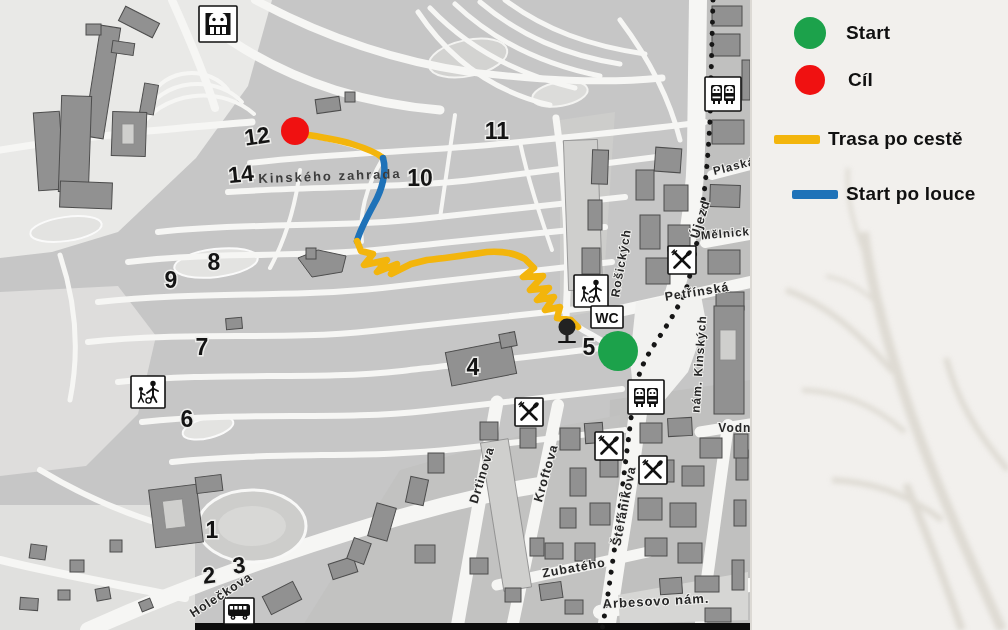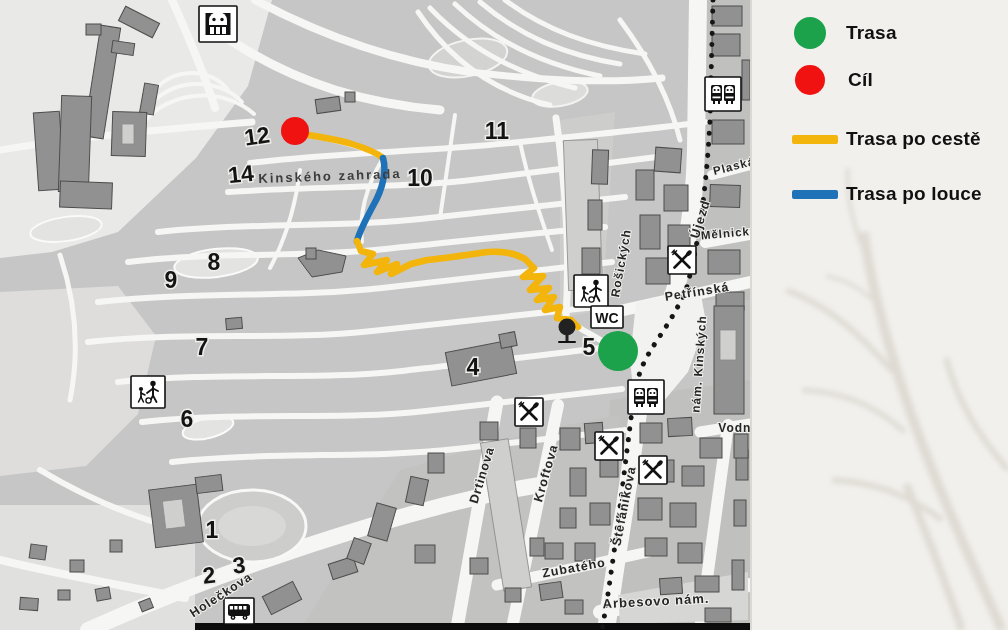--- a/index.html
+++ b/index.html
@@ -11,21 +11,21 @@
   .bld-l{fill:#cfcfcd;stroke:#8a8a8a;stroke-width:.8;}
   .legend{position:absolute;left:750px;top:0;width:258px;height:630px;}
   .legend-item{position:absolute;display:flex;align-items:center;}
   .legend-label{font-weight:bold;font-size:19px;color:#101010;letter-spacing:.2px;}
   .sw{display:inline-block;flex:0 0 auto;}
   .sw-circle{border-radius:50%;}
   #li-start{top:17px;left:44px;height:32px;}
   #li-start .sw{width:32px;height:32px;margin-right:20px;}
   #li-cil{top:65px;left:45px;height:30px;justify-content:center;}
   #li-cil .sw{width:30px;height:30px;margin-right:23px;}
-  #li-path{top:128px;left:42px;height:22px;}
+  #li-path{top:128px;left:24px;height:22px;}
   #li-path .sw{width:46px;height:9px;border-radius:2px;margin-right:8px;}
   #li-meadow{top:183px;left:42px;height:22px;}
   #li-meadow .sw{width:46px;height:9px;border-radius:2px;margin-right:8px;}
 </style>
 </head>
 <body>
 
 <div class="stage">
 <svg width="1008" height="630" viewBox="0 0 1008 630">
   <defs>
@@ -394,28 +394,28 @@
     <g id="markers-layer">
           <circle cx="295" cy="131" r="14" fill="#f01111"></circle>
           <circle cx="618" cy="351" r="20" fill="#1ca24b"></circle>
         </g>
   </g>
 </svg>
 
 <div class="legend">
   <div class="legend-item" id="li-start">
     <span class="sw sw-circle" style="background: rgb(28, 162, 75);"></span>
-    <span class="legend-label">Trasa</span>
+    <span class="legend-label">Start</span>
   </div>
   <div class="legend-item" id="li-cil">
     <span class="sw sw-circle" style="background: rgb(240, 17, 17);"></span>
     <span class="legend-label">Cíl</span>
   </div>
   <div class="legend-item" id="li-path">
     <span class="sw" style="background: rgb(243, 181, 12);"></span>
     <span class="legend-label">Trasa po cestě</span>
   </div>
   <div class="legend-item" id="li-meadow">
     <span class="sw" style="background: rgb(31, 114, 184);"></span>
-    <span class="legend-label">Trasa po louce</span>
+    <span class="legend-label">Start po louce</span>
   </div>
 </div>
 </div>
 
 </body></html>

